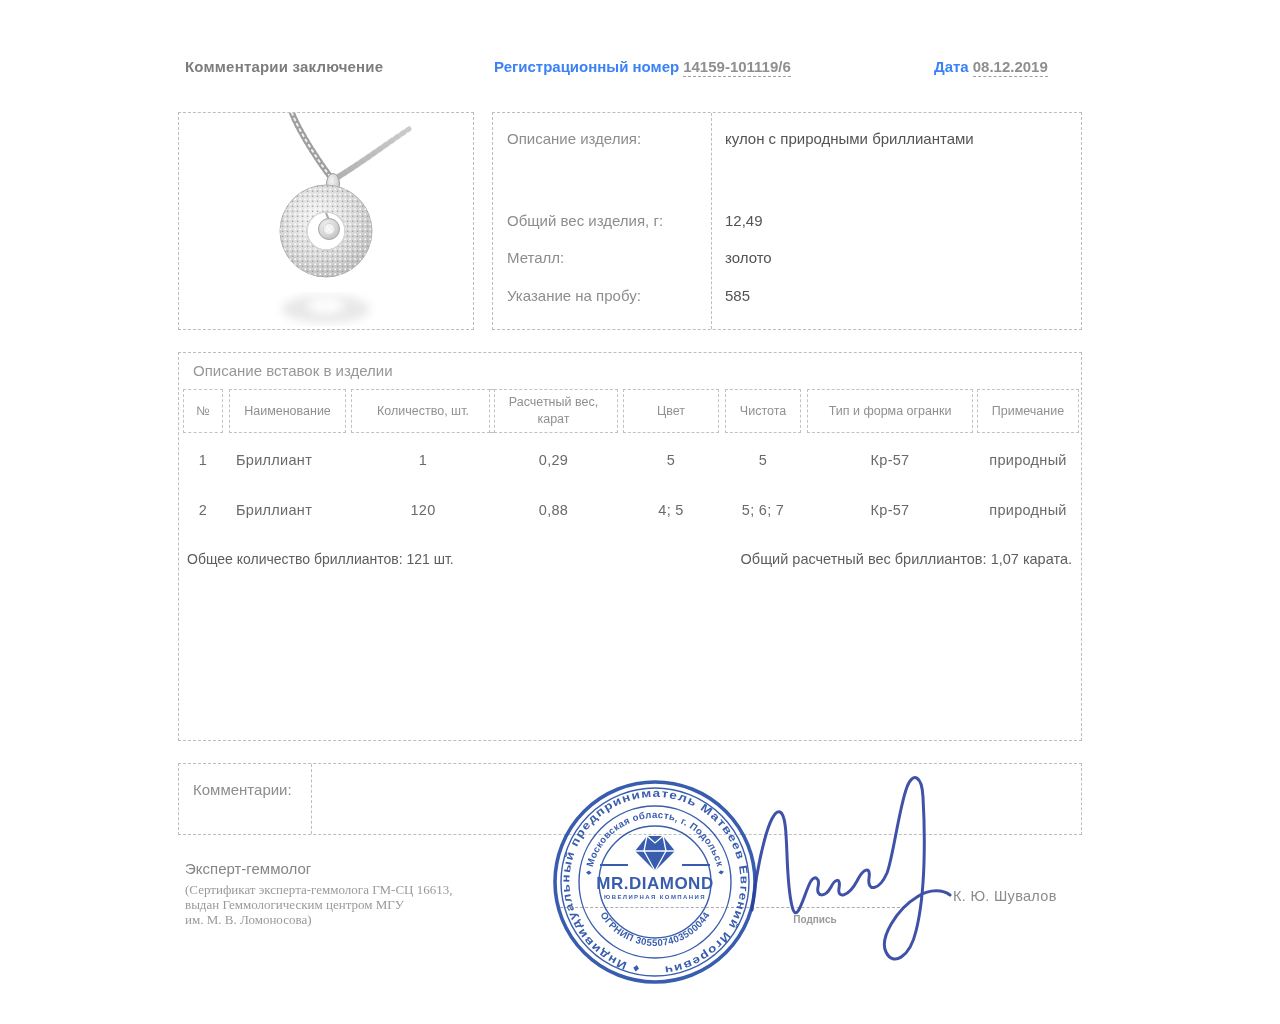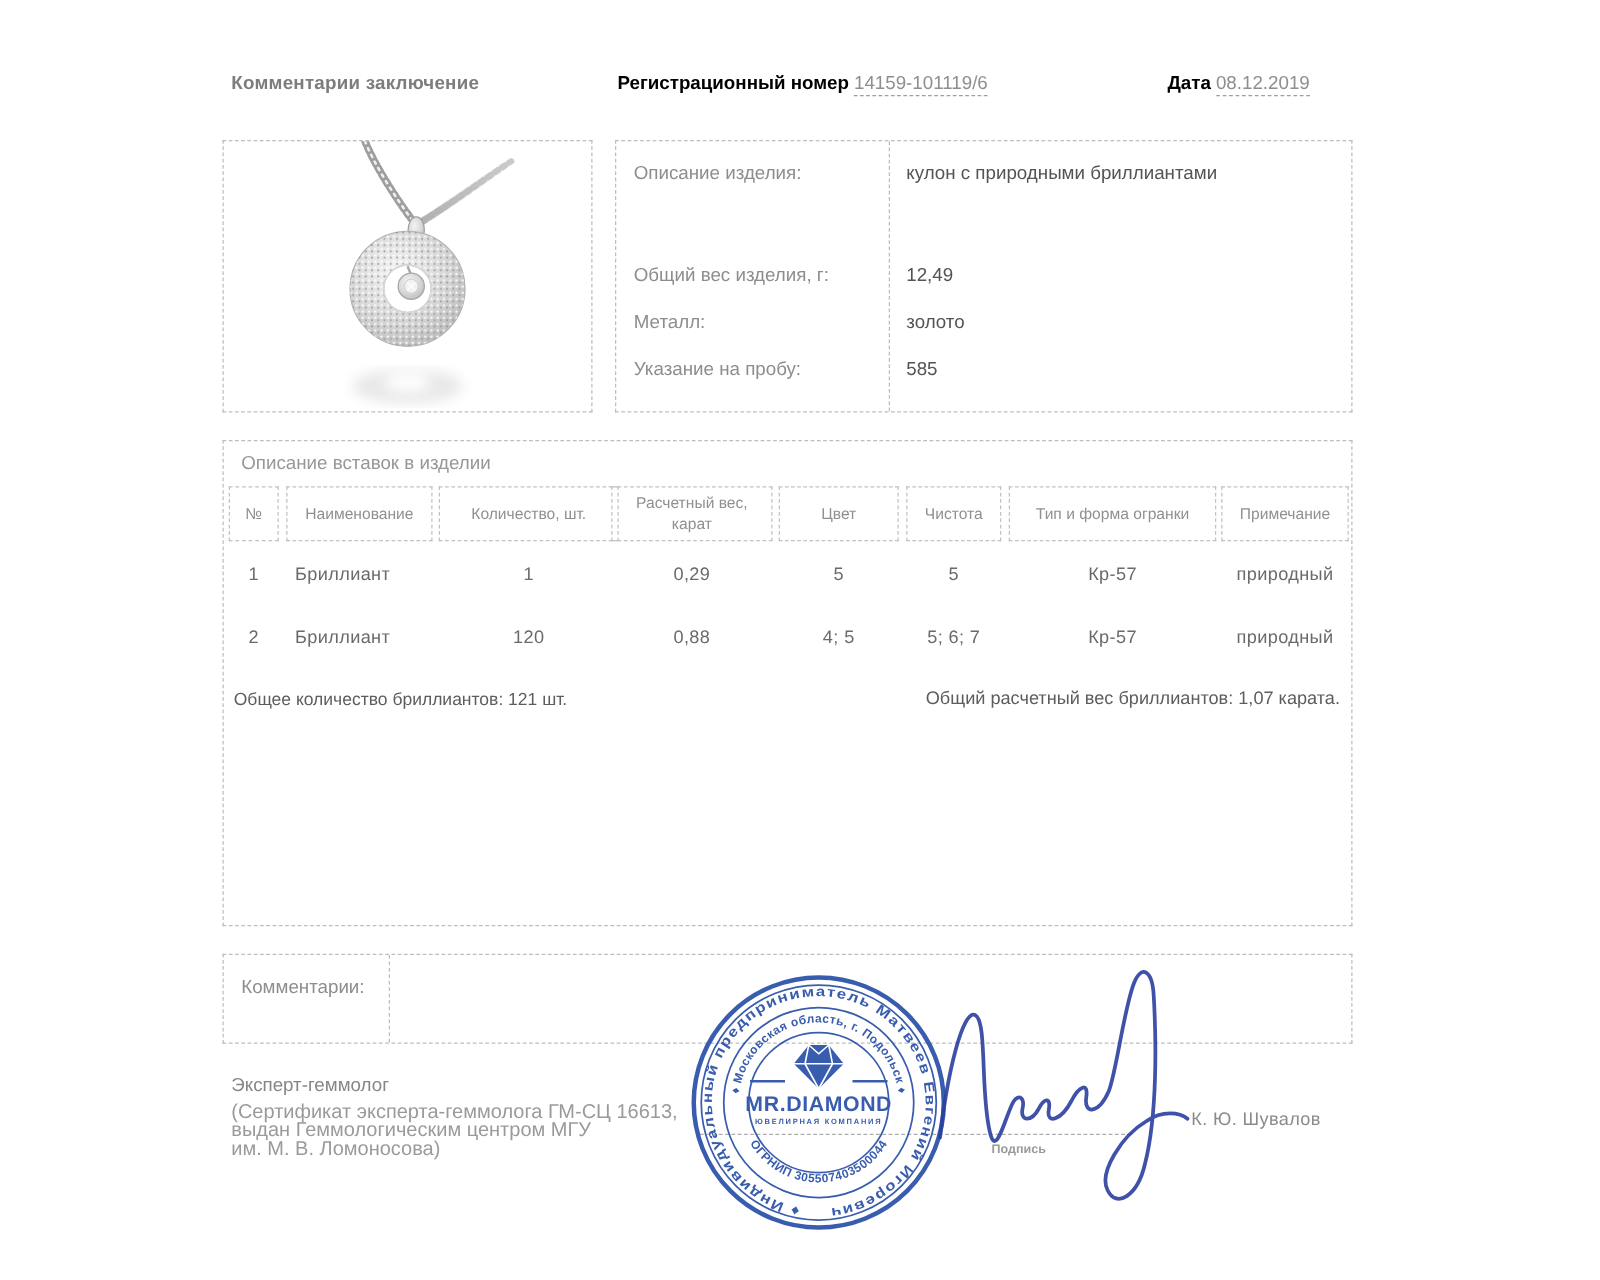--- a/index.html
+++ b/index.html
@@ -3,22 +3,22 @@
 <meta charset="utf-8">
 <style>
   html,body{margin:0;padding:0;background:#fff;}
   body{width:1280px;height:1024px;position:relative;overflow:hidden;
        font-family:"Liberation Sans","DejaVu Sans",sans-serif;}
   .abs{position:absolute;}
   
   .hdr-title{left:185px;top:58px;font-size:15px;font-weight:bold;color:#7d7d7d;letter-spacing:.2px;}
   .hdr-reg{left:494px;top:58px;font-size:15px;color:#7d7d7d;}
   .hdr-date{left:934px;top:58px;font-size:15px;color:#7d7d7d;}
-  .blabel{font-weight:bold;color:#000000;}
-  .uval{font-weight:normal;color:#8f8f8f;border-bottom:1px dashed #9f9f9f;padding-bottom:1px;margin-left:4px;}
+  .blabel{font-weight:bold;color:#3b82f6;}
+  .uval{font-weight:bold;color:#8f8f8f;border-bottom:1px dashed #9f9f9f;padding-bottom:1px;margin-left:4px;}
   
   .dashed{border:1px dashed #bdbdbd;box-sizing:border-box;}
   .photo-box{left:178px;top:112px;width:296px;height:218px;background:#fff;}
   .desc-box{left:492px;top:112px;width:590px;height:218px;}
   .desc-div{position:absolute;left:218px;top:0;bottom:0;border-left:1px dashed #bdbdbd;}
   .desc-label{position:absolute;left:14px;font-size:15px;color:#8d8d8d;}
   .desc-value{position:absolute;left:232px;font-size:15px;color:#545454;}
   .dr0{top:17px;} .dr1{top:99px;} .dr2{top:136px;} .dr3{top:174px;}
   
   .inserts-box{left:178px;top:352px;width:904px;height:389px;}
@@ -34,21 +34,21 @@
   .dc.name{justify-content:flex-start;padding-left:7px;box-sizing:border-box;}
   .r0{top:96px;} .r1{top:146px;}
   .tot-left{position:absolute;left:8px;top:198px;font-size:14px;color:#5d5d5d;}
   .tot-right{position:absolute;right:9px;top:198px;font-size:14.5px;color:#5d5d5d;text-align:right;}
   
   .comments-box{left:178px;top:763px;width:904px;height:72px;}
   .com-div{position:absolute;left:132px;top:0;bottom:0;border-left:1px dashed #bdbdbd;}
   .com-label{position:absolute;left:14px;top:17px;font-size:15px;color:#8d8d8d;}
   
   .expert-title{left:185px;top:860px;font-size:15px;color:#868686;}
-  .cert{left:185px;top:882px;font-size:16px;line-height:15px;color:#9a9a9a;}
+  .cert{left:185px;top:882px;font-size:13px;line-height:15px;color:#9a9a9a;font-family:Liberation Serif, serif;}
   .sig-line{left:560px;top:907px;width:345px;border-top:1px dashed #ababab;z-index:1;}
   .podpis{left:770px;top:914px;width:90px;text-align:center;font-size:10px;color:#9a9a9a;z-index:1;font-weight:bold;}
   .expert-name{left:953px;top:888px;font-size:14.5px;color:#8b8b8b;letter-spacing:.3px;}
   .stamp{left:550px;top:777px;z-index:3;opacity:.93;}
   .signature{left:720px;top:770px;z-index:4;}
 </style>
 </head>
 <body>
 
 <div class="abs hdr-title">Комментарии заключение</div>

